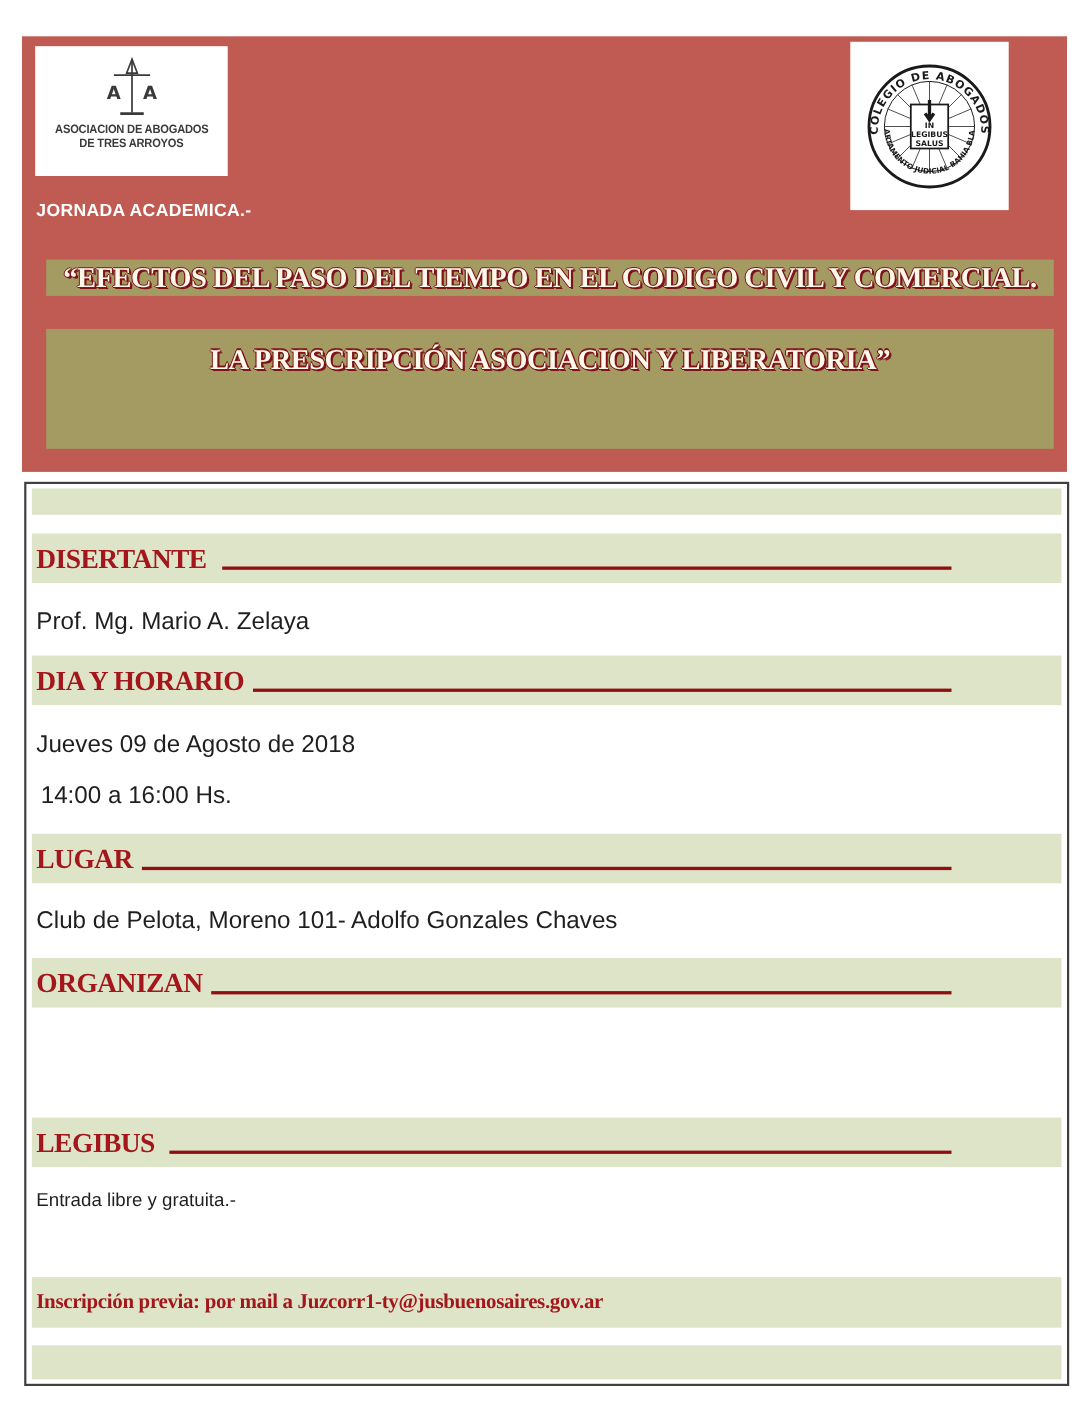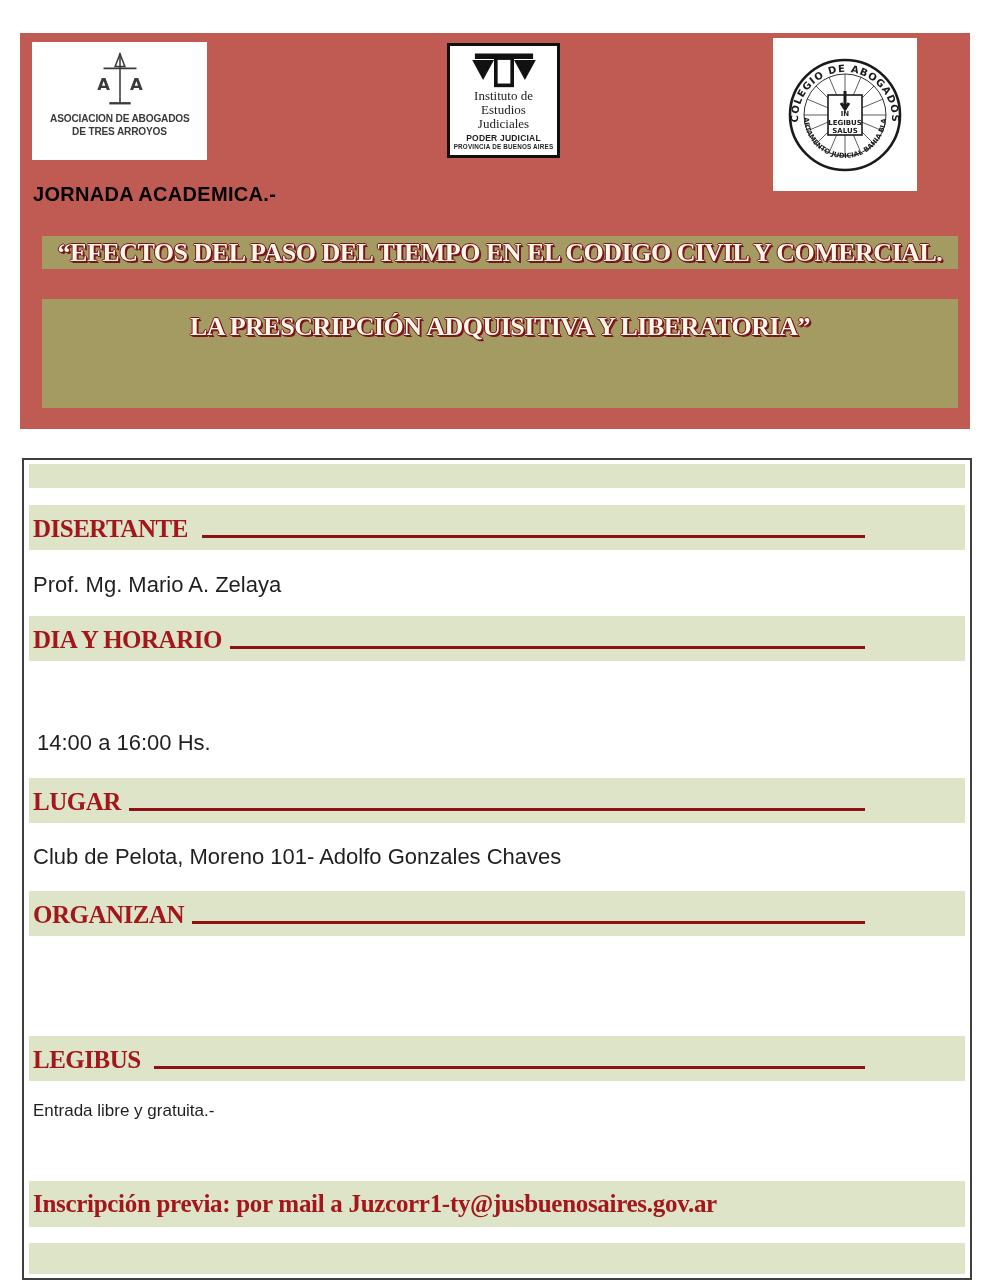--- a/index.html
+++ b/index.html
@@ -11,31 +11,31 @@
 
   .logo-box{position:absolute;background:#fff;display:flex;flex-direction:column;align-items:center;}
   .logo-left{left:12px;top:9px;width:175px;height:118px;justify-content:flex-start;}
   .logo-left .txt{font-size:11px;font-weight:bold;color:#3a3a3a;line-height:13px;text-align:center;letter-spacing:-0.2px;transform:scaleX(0.92);}
   .logo-center{left:427px;top:10px;width:113px;height:115px;border:3px solid #101010;box-sizing:border-box;}
   .logo-center .name{font-family:"Liberation Serif",serif;font-size:13px;line-height:14px;color:#1d1d1d;text-align:center;}
   .logo-center .sub1{font-size:8.5px;font-weight:bold;color:#1d1d1d;margin-top:2px;letter-spacing:0.2px;}
   .logo-center .sub2{font-size:6.3px;font-weight:bold;color:#1d1d1d;letter-spacing:0.2px;}
   .logo-right{left:753px;top:5px;width:144px;height:153px;justify-content:center;}
 
-  .jornada{position:absolute;left:13px;top:150px;color:#000000;font-size:20px;font-weight:bold;letter-spacing:0.3px;}
+  .jornada{position:absolute;left:13px;top:150px;color:#ffffff;font-size:16px;font-weight:bold;letter-spacing:0.3px;}
 
   .olive-bar{position:absolute;left:22px;width:916px;background:#a49b63;}
   .olive-1{top:203px;height:33px;display:flex;align-items:center;justify-content:center;}
   .olive-2{top:266px;height:109px;display:flex;align-items:flex-start;justify-content:center;padding-top:13px;box-sizing:border-box;}
   .big-title{font-family:"Liberation Serif",serif;font-weight:bold;font-size:26px;letter-spacing:-0.5px;
              color:#fdf8ea;white-space:nowrap;
              text-shadow:1px 0 #7d141a,-1px 0 #7d141a,0 1px #7d141a,0 -1px #7d141a,1px 1px 0 #7d141a,2px 2px 0 #7d141a;}
 
   
-  .panel{position:absolute;left:22px;top:458px;width:950px;height:822px;border:2px solid #3f3f3f;box-sizing:border-box;background:#fff;}
+  .panel{position:absolute;left:22px;top:438px;width:950px;height:822px;border:2px solid #3f3f3f;box-sizing:border-box;background:#fff;}
   .gbar{position:absolute;left:5px;width:936px;background:#dee4c8;}
   .spacer-top{top:4px;height:24px;}
   .spacer-bottom{top:783px;height:31px;}
 
   .section-bar{display:flex;align-items:flex-end;padding:0 0 9px 4px;box-sizing:border-box;height:45px;}
   .section-label{font-family:"Liberation Serif",serif;font-weight:bold;font-size:25px;letter-spacing:-0.5px;color:#a3161b;line-height:1;white-space:pre;}
   .rule{flex:1;height:3px;background:#8e1012;margin:0 100px 3px 8px;}
 
   .bar-disertante{top:45px;}  .bar-dia{top:156px;}  .bar-lugar{top:318px;}
   .bar-organizan{top:431px;}  .bar-arancel{top:576px;}
@@ -44,21 +44,21 @@
   .t-prof{top:110px;}
   .t-date{top:222px;}
   .t-time{top:268px;left:13px;}
   .t-club{top:382px;}
   .t-org{top:490px;width:908px;line-height:40px;}
   .small-text{position:absolute;left:9px;color:#1f1f1f;font-size:17px;}
   .t-fee1{top:641px;}
   .t-fee2{top:681px;}
 
   .bar-inscripcion{top:721px;height:46px;display:flex;align-items:center;padding-left:4px;box-sizing:border-box;}
-  .inscripcion-text{font-family:"Liberation Serif",serif;font-weight:bold;font-size:25px;letter-spacing:-0.3px;color:#a3161b;text-align:right;}
+  .inscripcion-text{font-family:"Liberation Serif",serif;font-weight:bold;font-size:19px;letter-spacing:-0.3px;color:#a3161b;text-align:right;}
 </style>
 </head>
 <body>
 
 <div class="page">
 
   <div class="red-header">
 
     <div class="logo-box logo-left">
       <svg width="64" height="64" viewBox="0 0 64 66" style="margin-top:6px">
@@ -66,33 +66,20 @@
         <line x1="32" y1="6" x2="32" y2="56" stroke="#3a3a3a" stroke-width="1.6"></line>
         <line x1="15" y1="21" x2="49" y2="21" stroke="#3a3a3a" stroke-width="1.6"></line>
         <text x="15" y="43" font-size="17" font-weight="bold" fill="#3a3a3a" text-anchor="middle" font-family="DejaVu Sans, sans-serif">A</text>
         <text x="49" y="43" font-size="17" font-weight="bold" fill="#3a3a3a" text-anchor="middle" font-family="DejaVu Sans, sans-serif">A</text>
         <line x1="21" y1="57" x2="43" y2="57" stroke="#3a3a3a" stroke-width="2.4"></line>
       </svg>
       <div class="txt">ASOCIACION DE ABOGADOS</div>
       <div class="txt">DE TRES ARROYOS</div>
     </div>
 
-    <div class="logo-box logo-center">
-      <svg width="76" height="40" viewBox="0 0 76 44" style="margin-top:3px">
-        <path d="M6 8 H70" stroke="#111" stroke-width="6"></path>
-        <path d="M3 12 L27 12 L15 34 Z" fill="#111"></path>
-        <path d="M49 12 L73 12 L61 34 Z" fill="#111"></path>
-        <rect x="29" y="10" width="18" height="30" fill="#fff" stroke="#111" stroke-width="4"></rect>
-      </svg>
-      <div class="name">Instituto de</div>
-      <div class="name">Estudios</div>
-      <div class="name">Judiciales</div>
-      <div class="sub1">PODER JUDICIAL</div>
-      <div class="sub2">PROVINCIA DE BUENOS AIRES</div>
-    </div>
 
     <div class="logo-box logo-right">
       <svg width="116" height="116" viewBox="0 0 116 116">
         <defs>
           <path id="arcTop" d="M 11,62 A 47,47 0 0 1 105,62"></path>
           <path id="arcBot" d="M 17,60 A 41,41 0 0 0 99,60"></path>
         </defs>
         <circle cx="58" cy="58" r="55" fill="none" stroke="#1a1a1a" stroke-width="2.6"></circle>
         <circle cx="58" cy="58" r="41" fill="none" stroke="#1a1a1a" stroke-width="0.9"></circle>
         <g stroke="#1a1a1a" stroke-width="0.7">
@@ -126,38 +113,39 @@
         </text>
       </svg>
     </div>
 
     <div class="jornada">JORNADA ACADEMICA.-</div>
 
     <div class="olive-bar olive-1">
       <span class="big-title">“EFECTOS DEL PASO DEL TIEMPO EN EL CODIGO CIVIL Y COMERCIAL.</span>
     </div>
     <div class="olive-bar olive-2">
-      <span class="big-title">LA PRESCRIPCIÓN ADQUISITIVA Y LIBERATORIA”</span>
+      <span class="big-title">LA PRESCRIPCIÓN ASOCIACION Y LIBERATORIA”</span>
     </div>
   </div>
 
   <div class="panel">
 
     <div class="gbar spacer-top"></div>
 
     <div class="gbar section-bar bar-disertante">
       <span class="section-label">DISERTANTE </span>
       <span class="rule"></span>
     </div>
     <div class="body-text t-prof">Prof. Mg. Mario A. Zelaya</div>
 
     <div class="gbar section-bar bar-dia">
       <span class="section-label">DIA Y HORARIO</span>
       <span class="rule"></span>
     </div>
+    <div class="body-text t-date">Jueves 09 de Agosto de 2018</div>
     <div class="body-text t-time">14:00 a 16:00 Hs.</div>
 
     <div class="gbar section-bar bar-lugar">
       <span class="section-label">LUGAR</span>
       <span class="rule"></span>
     </div>
     <div class="body-text t-club">Club de Pelota, Moreno 101- Adolfo Gonzales Chaves</div>
 
     <div class="gbar section-bar bar-organizan">
       <span class="section-label">ORGANIZAN</span>

